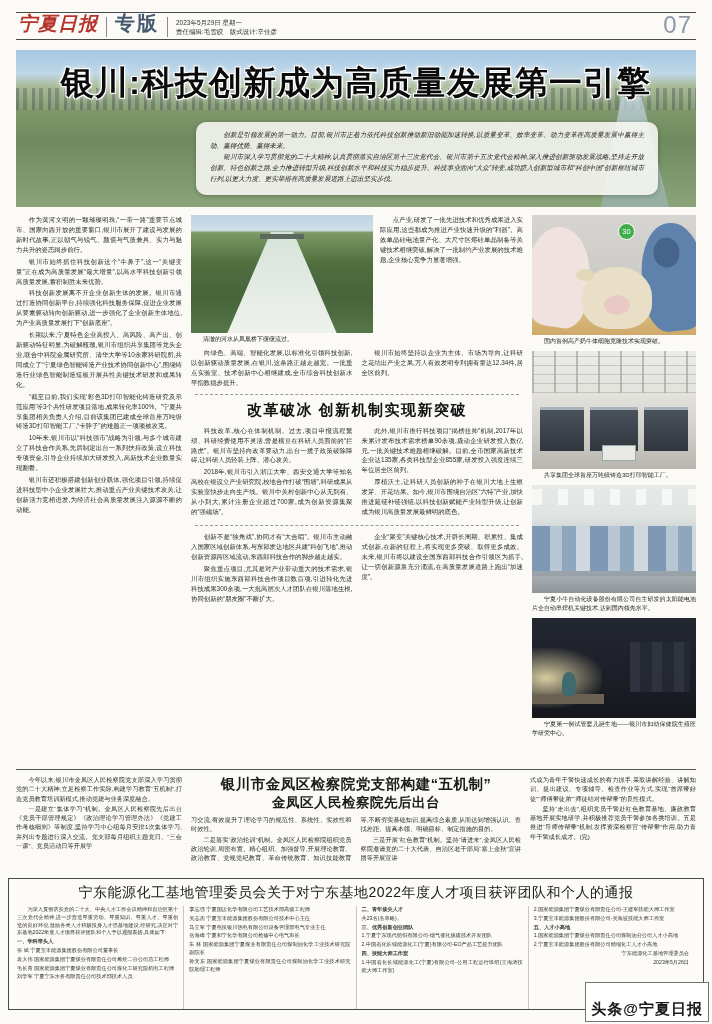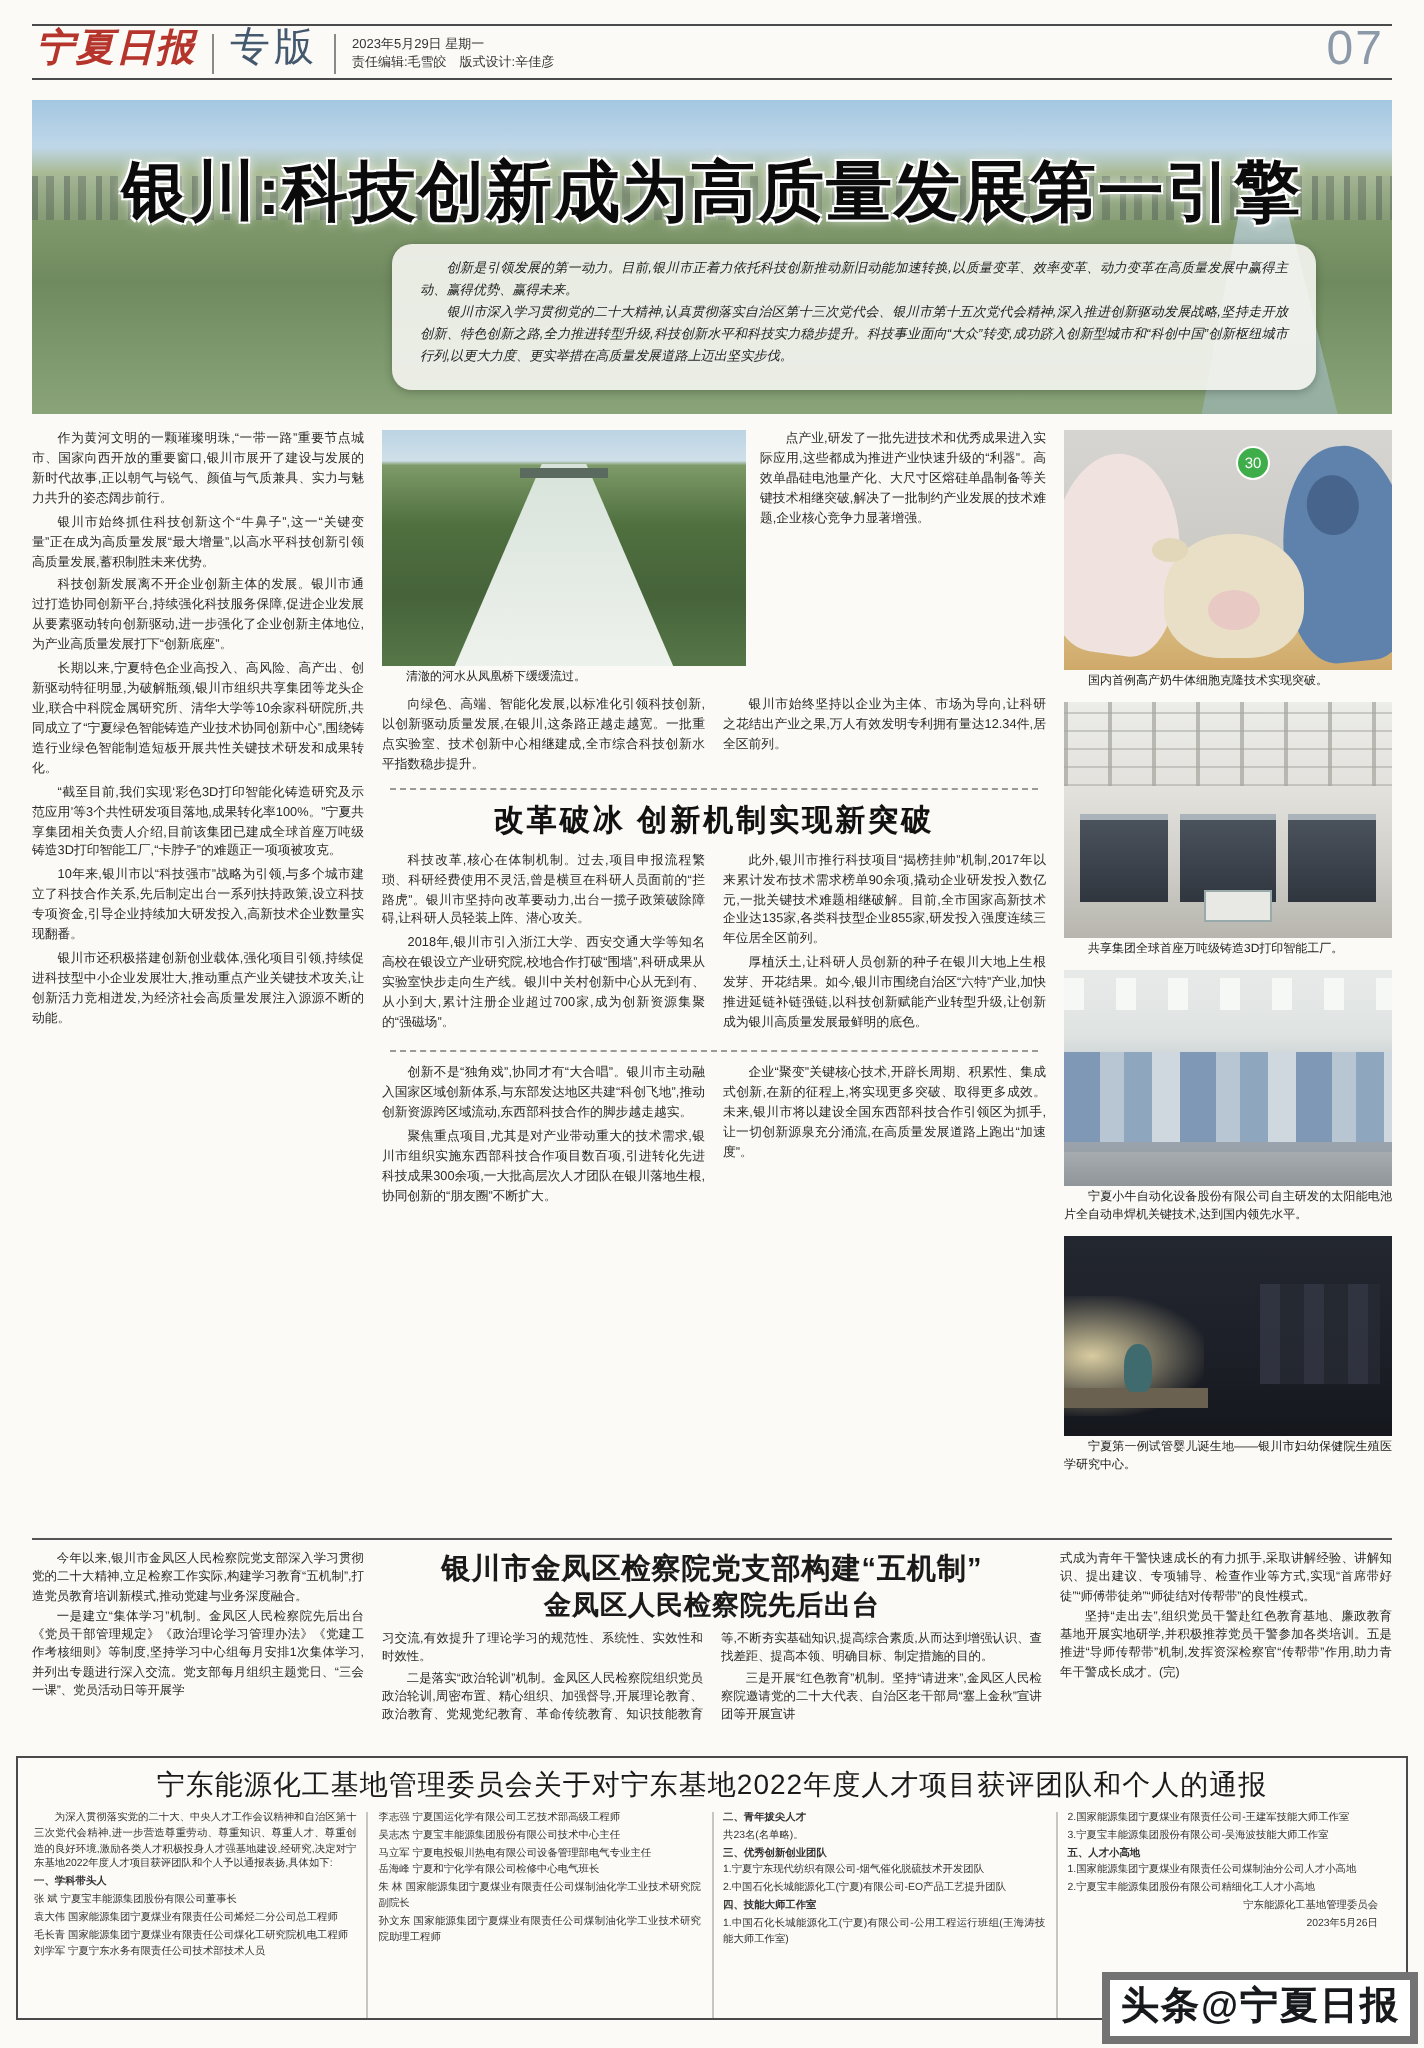--- a/index.html
+++ b/index.html
@@ -8,30 +8,30 @@
     position: relative;
     background: #fbfaf6;
     font-family: "Liberation Sans","DejaVu Sans",sans-serif;
     color:#1a1a1a;
     overflow: hidden;
   }
   
   .masthead { margin: 12px 16px 0 16px; border-top:1.5px solid #4a4a4a; border-bottom:1.5px solid #4a4a4a; height:28px; display:flex; align-items:flex-end; gap:8px; padding:2px 2px; }
   .paper-name { font-family:"Liberation Serif","DejaVu Serif",serif; font-weight:bold; font-style:italic; font-size:19px; color:#b5342c; letter-spacing:1px; white-space:nowrap; }
   .m-sep { width:1px; height:20px; background:#8a8a8a; }
-  .edition { font-size:20px; font-weight:normal; color:#44586e; letter-spacing:2px; }
+  .edition { font-size:20px; font-weight:bold; color:#44586e; letter-spacing:2px; }
   .date-block { font-size:6.5px; color:#333; line-height:1.5; }
   .page-num { margin-left:auto; font-size:24px; color:#8b99a8; font-weight:400; letter-spacing:1px; line-height:1; padding-right:2px; }
   
   .hero { position:relative; margin:10px 16px 0 16px; height:157px; overflow:hidden;
     background: linear-gradient(180deg,#a4c7e1 0%,#bfd7e8 15%,#a9bb96 23%,#80996c 38%,#6f8a5e 58%,#7b976b 78%,#8aa478 100%); }
   .hero-skyline { position:absolute; left:0; right:0; top:24%; height:14%;
     background: repeating-linear-gradient(90deg, rgba(92,104,96,.55) 0 3px, rgba(150,165,150,.25) 3px 7px, rgba(92,104,96,.45) 7px 11px, rgba(170,185,170,.2) 11px 16px); }
   .hero-river { position:absolute; right:4%; top:30%; width:10%; height:70%; background:linear-gradient(180deg,rgba(190,210,220,.8),rgba(160,185,200,.5)); clip-path:polygon(30% 0,60% 0,100% 100%,0 100%); }
-  .hero-headline { position:relative; z-index:3; text-align:center; padding-top:24px; font-size:33px; font-weight:900; color:#0b0b0b; letter-spacing:1px;
+  .hero-headline { position:relative; z-index:3; text-align:center; padding-top:11px; font-size:33px; font-weight:900; color:#0b0b0b; letter-spacing:1px;
     text-shadow:-1px -1px 0 #fff,1px -1px 0 #fff,-1px 1px 0 #fff,1px 1px 0 #fff,0 0 6px #fff; }
   .intro-panel { position:absolute; z-index:3; left:180px; right:38px; top:72px; bottom:12px;
     background:rgba(246,246,242,.9); border-radius:10px; box-shadow:0 1px 4px rgba(0,0,0,.25); padding:8px 14px; }
   .intro-panel p { font-size:6.6px; line-height:1.65; color:#222; text-indent:2em; font-style:italic; text-align:justify; }
   
   .main { margin:8px 16px 0 16px; display:flex; gap:9px; height:548px; overflow:hidden; }
   .col-left { width:166px; overflow:hidden; }
   .col-left p, .sec-text p { font-size:6.4px; line-height:1.55; text-align:justify; text-indent:2em; color:#2a2a2a; margin-bottom:2px; }
   .col-mid { width:332px; overflow:hidden; }
   .sec-head { font-size:15px; font-weight:bold; text-align:center; letter-spacing:1.5px; color:#111; margin:2px 0 6px 0; }
@@ -82,21 +82,21 @@
   .article2 p.nofirst { text-indent:0; }
   
   .notice { position:relative; margin:5px 8px 0 8px; border:1px solid #4a4a4a; padding:4px 8px 4px 8px; height:132px; overflow:hidden; background:#fcfbf8; }
   .notice-title { font-size:14px; font-weight:normal; text-align:center; letter-spacing:.5px; margin:1px 0 4px 0; }
   .notice-cols { column-count:4; column-gap:11px; column-rule:1px solid #c9c6bf; height:104px; overflow:hidden; }
   .notice-cols p { font-size:5.2px; line-height:1.5; text-align:justify; color:#333; margin-bottom:1px; }
   .notice-cols p.n-indent { text-indent:2em; }
   .notice-cols p.n-head { font-weight:bold; }
   .notice-cols p.n-sign { text-align:right; padding-right:6px; }
   
-  .watermark { position:absolute; right:3px; bottom:2px; z-index:9; background:#fff; border:4px solid #737373; padding:0 5px 2px 5px; font-size:19px; font-weight:900; color:#17191c; letter-spacing:1px; font-family:"Liberation Sans","DejaVu Sans",sans-serif; }
+  .watermark { position:absolute; right:3px; bottom:2px; z-index:9; background:#fff; border:1px solid #737373; padding:17px 5px 2px 5px; font-size:15px; font-weight:900; color:#17191c; letter-spacing:1px; font-family:"Liberation Sans","DejaVu Sans",sans-serif; }
 </style>
 </head>
 <body>
 
 <div class="masthead">
   <span class="paper-name">宁夏日报</span>
   <span class="m-sep"></span>
   <span class="edition">专版</span>
   <span class="m-sep"></span>
   <span class="date-block">

